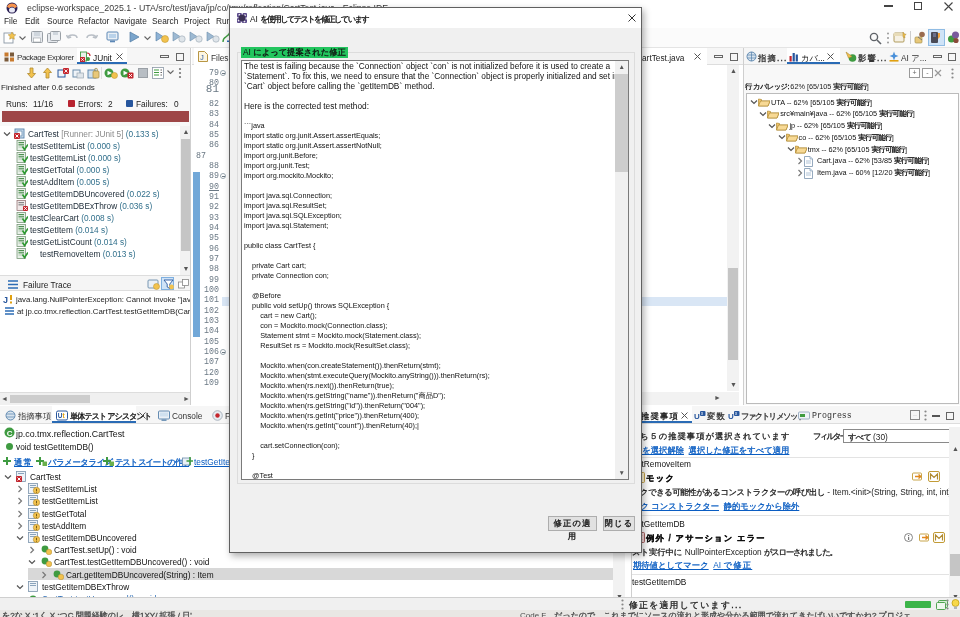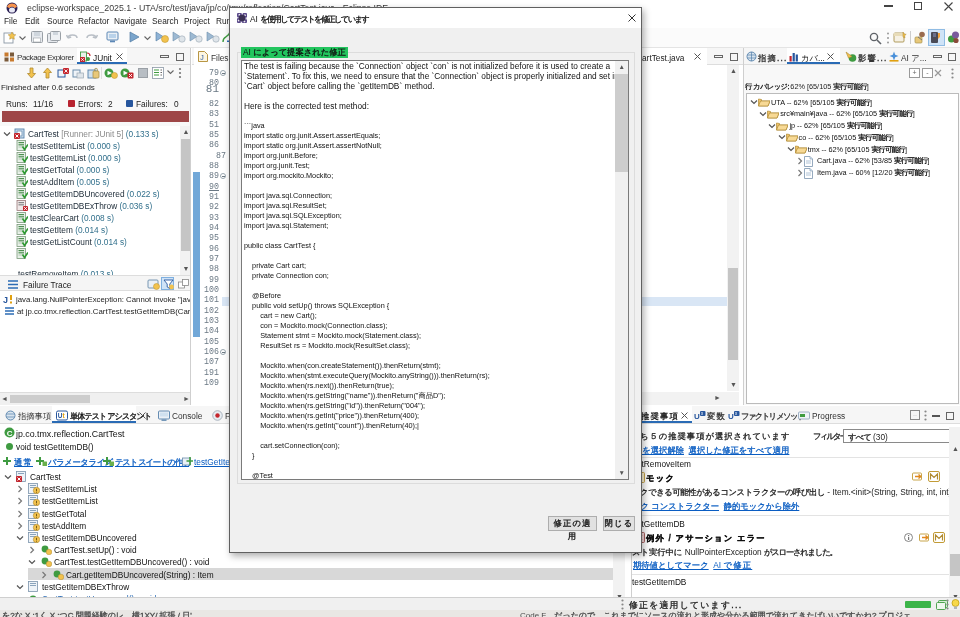--- a/index.html
+++ b/index.html
@@ -389,21 +389,21 @@
       <div class="abs nw" style="left:30px;top:110.64000000000001px;color:#22303c;">testGetListCount <span style="color:#32708c;">(0.014 s)</span></div>
       <div class="abs" style="left:16px;top:121.60000000000001px;">
         <svg width="12" height="11">
           <rect x="1" y="0.5" width="8.5" height="10" fill="#e8f0e8" stroke="#7a9a7a" stroke-width="0.8"></rect>
           <rect x="2.5" y="2" width="5.5" height="1.2" fill="#4d8f50"></rect>
           <rect x="2.5" y="4.2" width="5.5" height="1.2" fill="#4d8f50"></rect>
           <rect x="2.5" y="6.4" width="5.5" height="1.2" fill="#b8ccb8"></rect>
           <path d="M6.5 6.5 L8.5 9.5 L12 4.5" stroke="#2f9933" stroke-width="1.6" fill="none"></path>
         </svg>
       </div>
-      <div class="abs nw" style="left:18px;top:122.60000000000001px;color:#22303c;margin-top:20px;">testRemoveItem <span style="color:#32708c;">(0.013 s)</span></div>
+      <div class="abs nw" style="left:40px;top:122.60000000000001px;color:#22303c;">testRemoveItem <span style="color:#32708c;">(0.013 s)</span></div>
       <div class="abs" style="left:180px;top:0;width:11px;height:149px;background:#f2f2f2;">
     <div class="abs" style="left:2.5px;top:2px;color:#555;font-size:7px;">▲</div>
     <div class="abs" style="left:1px;top:13px;width:9px;height:112px;background:#c5c5c5;"></div>
     <div class="abs" style="left:2.5px;top:139px;color:#555;font-size:7px;">▼</div>
       </div>
     </div>
   <div class="abs" style="left:0;top:227px;width:191px;height:16px;background:#f5f5f5;border-top:1px solid #ddd;border-bottom:1px solid #ddd;">
     <div class="abs" style="left:8px;top:4px;">
         <svg width="10" height="9">
           <path d="M0 1h10M0 4.5h10M0 8h10" stroke="#2c6cb5" stroke-width="1.7"></path>
@@ -470,45 +470,45 @@
       </svg>
     </div>
   <div class="abs" style="left:522px;top:7px;width:9px;height:3px;border:1px solid #666;"></div>
   <div class="abs" style="left:538px;top:5px;width:8px;height:8px;border:1px solid #666;"></div>
   <div class="abs" style="left:0;top:17px;width:40px;height:340px;background:#ffffff;" id="gutter">
       <div class="abs" style="right:13px;top:3.0px;font-family:'Liberation Mono',monospace;font-size:8.3px;color:#6a7884;">79</div>
       <div class="abs" style="right:13px;top:13.3px;font-family:'Liberation Mono',monospace;font-size:8.3px;color:#6a7884;">80</div>
       <div class="abs" style="right:13px;top:18px;font-family:'Liberation Mono',monospace;font-size:11px;color:#6a7884;">81</div>
       <div class="abs" style="right:13px;top:34.0px;font-family:'Liberation Mono',monospace;font-size:8.3px;color:#6a7884;">82</div>
       <div class="abs" style="right:13px;top:44.3px;font-family:'Liberation Mono',monospace;font-size:8.3px;color:#6a7884;">83</div>
-      <div class="abs" style="right:13px;top:54.6px;font-family:'Liberation Mono',monospace;font-size:8.3px;color:#6a7884;">51</div>
+      <div class="abs" style="right:13px;top:54.6px;font-family:'Liberation Mono',monospace;font-size:8.3px;color:#6a7884;">84</div>
       <div class="abs" style="right:13px;top:65.0px;font-family:'Liberation Mono',monospace;font-size:8.3px;color:#6a7884;">85</div>
       <div class="abs" style="right:13px;top:75.3px;font-family:'Liberation Mono',monospace;font-size:8.3px;color:#6a7884;">86</div>
-      <div class="abs" style="right:6px;top:85.6px;font-family:'Liberation Mono',monospace;font-size:8.3px;color:#6a7884;margin-left:20px;">87</div>
+      <div class="abs" style="right:26px;top:85.6px;font-family:'Liberation Mono',monospace;font-size:8.3px;color:#6a7884;margin-left:20px;">87</div>
       <div class="abs" style="right:13px;top:96.0px;font-family:'Liberation Mono',monospace;font-size:8.3px;color:#6a7884;">88</div>
       <div class="abs" style="right:13px;top:106.3px;font-family:'Liberation Mono',monospace;font-size:8.3px;color:#6a7884;">89</div>
       <div class="abs" style="right:13px;top:116.6px;font-family:'Liberation Mono',monospace;font-size:8.3px;color:#6a7884;text-decoration:underline;">90</div>
       <div class="abs" style="right:13px;top:127.0px;font-family:'Liberation Mono',monospace;font-size:8.3px;color:#6a7884;">91</div>
       <div class="abs" style="right:13px;top:137.3px;font-family:'Liberation Mono',monospace;font-size:8.3px;color:#6a7884;">92</div>
       <div class="abs" style="right:13px;top:147.6px;font-family:'Liberation Mono',monospace;font-size:8.3px;color:#6a7884;">93</div>
       <div class="abs" style="right:13px;top:157.9px;font-family:'Liberation Mono',monospace;font-size:8.3px;color:#6a7884;">94</div>
       <div class="abs" style="right:13px;top:168.3px;font-family:'Liberation Mono',monospace;font-size:8.3px;color:#6a7884;">95</div>
       <div class="abs" style="right:13px;top:178.6px;font-family:'Liberation Mono',monospace;font-size:8.3px;color:#6a7884;">96</div>
       <div class="abs" style="right:13px;top:188.9px;font-family:'Liberation Mono',monospace;font-size:8.3px;color:#6a7884;">97</div>
       <div class="abs" style="right:13px;top:199.3px;font-family:'Liberation Mono',monospace;font-size:8.3px;color:#6a7884;">98</div>
       <div class="abs" style="right:13px;top:209.6px;font-family:'Liberation Mono',monospace;font-size:8.3px;color:#6a7884;">99</div>
       <div class="abs" style="right:13px;top:219.9px;font-family:'Liberation Mono',monospace;font-size:8.3px;color:#6a7884;">100</div>
       <div class="abs" style="right:13px;top:230.3px;font-family:'Liberation Mono',monospace;font-size:8.3px;color:#6a7884;">101</div>
       <div class="abs" style="right:13px;top:240.6px;font-family:'Liberation Mono',monospace;font-size:8.3px;color:#6a7884;">102</div>
       <div class="abs" style="right:13px;top:250.9px;font-family:'Liberation Mono',monospace;font-size:8.3px;color:#6a7884;">103</div>
       <div class="abs" style="right:13px;top:261.3px;font-family:'Liberation Mono',monospace;font-size:8.3px;color:#6a7884;">104</div>
       <div class="abs" style="right:13px;top:271.6px;font-family:'Liberation Mono',monospace;font-size:8.3px;color:#6a7884;">105</div>
       <div class="abs" style="right:13px;top:281.9px;font-family:'Liberation Mono',monospace;font-size:8.3px;color:#6a7884;">106</div>
       <div class="abs" style="right:13px;top:292.2px;font-family:'Liberation Mono',monospace;font-size:8.3px;color:#6a7884;">107</div>
-      <div class="abs" style="right:13px;top:302.6px;font-family:'Liberation Mono',monospace;font-size:8.3px;color:#6a7884;">191</div>
+      <div class="abs" style="right:13px;top:302.6px;font-family:'Liberation Mono',monospace;font-size:8.3px;color:#6a7884;">120</div>
       <div class="abs" style="right:13px;top:312.9px;font-family:'Liberation Mono',monospace;font-size:8.3px;color:#6a7884;">109</div>
       <div class="abs" style="left:28px;top:5.0px;width:6px;height:6px;border:1px solid #9aa7b0;border-radius:50%;background:#fff;">
         <div style="position:absolute;left:0.8px;top:1.8px;width:3px;height:1px;background:#6d7a84;"></div>
       </div>
       <div class="abs" style="left:28px;top:108.3px;width:6px;height:6px;border:1px solid #9aa7b0;border-radius:50%;background:#fff;">
         <div style="position:absolute;left:0.8px;top:1.8px;width:3px;height:1px;background:#6d7a84;"></div>
       </div>
       <div class="abs" style="left:28px;top:283.9px;width:6px;height:6px;border:1px solid #9aa7b0;border-radius:50%;background:#fff;">
         <div style="position:absolute;left:0.8px;top:1.8px;width:3px;height:1px;background:#6d7a84;"></div>
       </div>
@@ -929,21 +929,21 @@
         <text x="7" y="5" font-size="4.5" fill="#fff" font-family="Liberation Sans">x</text>
       </svg>
     </div>
   <div class="abs nw" style="left:109px;top:5px;color:#333;"><span style="letter-spacing:-1.6px;">ファクトリ メソッド</span></div>
   <div class="abs" style="left:166px;top:4px;" id="progicon">
       <svg width="12" height="11">
         <rect x="0.5" y="2" width="11" height="7" rx="1" fill="#eef3f8" stroke="#8aa0b8" stroke-width="0.8"></rect>
         <rect x="2" y="4" width="5" height="3" fill="#3f9b41"></rect>
       </svg>
     </div>
-  <div class="abs nw" style="left:180px;top:5px;color:#333;">Progress</div>
+  <div class="abs nw" style="left:180px;top:5px;color:#333;font-family:Liberation Mono, monospace;">Progress</div>
   <div class="abs" style="left:278px;top:4px;width:10px;height:10px;border:1px solid #888;font-size:6px;color:#888;text-align:center;line-height:9px;">··</div>
   <div class="abs" style="left:292px;top:4px;">
       <svg width="3" height="11">
         <circle cx="1.5" cy="1.5" r="1.1" fill="#888"></circle>
         <circle cx="1.5" cy="5.5" r="1.1" fill="#888"></circle>
         <circle cx="1.5" cy="9.5" r="1.1" fill="#888"></circle>
       </svg>
     </div>
   <div class="abs" style="left:300px;top:9px;width:8px;height:2px;background:#555;"></div>
   <div class="abs" style="left:314px;top:6px;width:8px;height:8px;border:1px solid #666;"></div>

